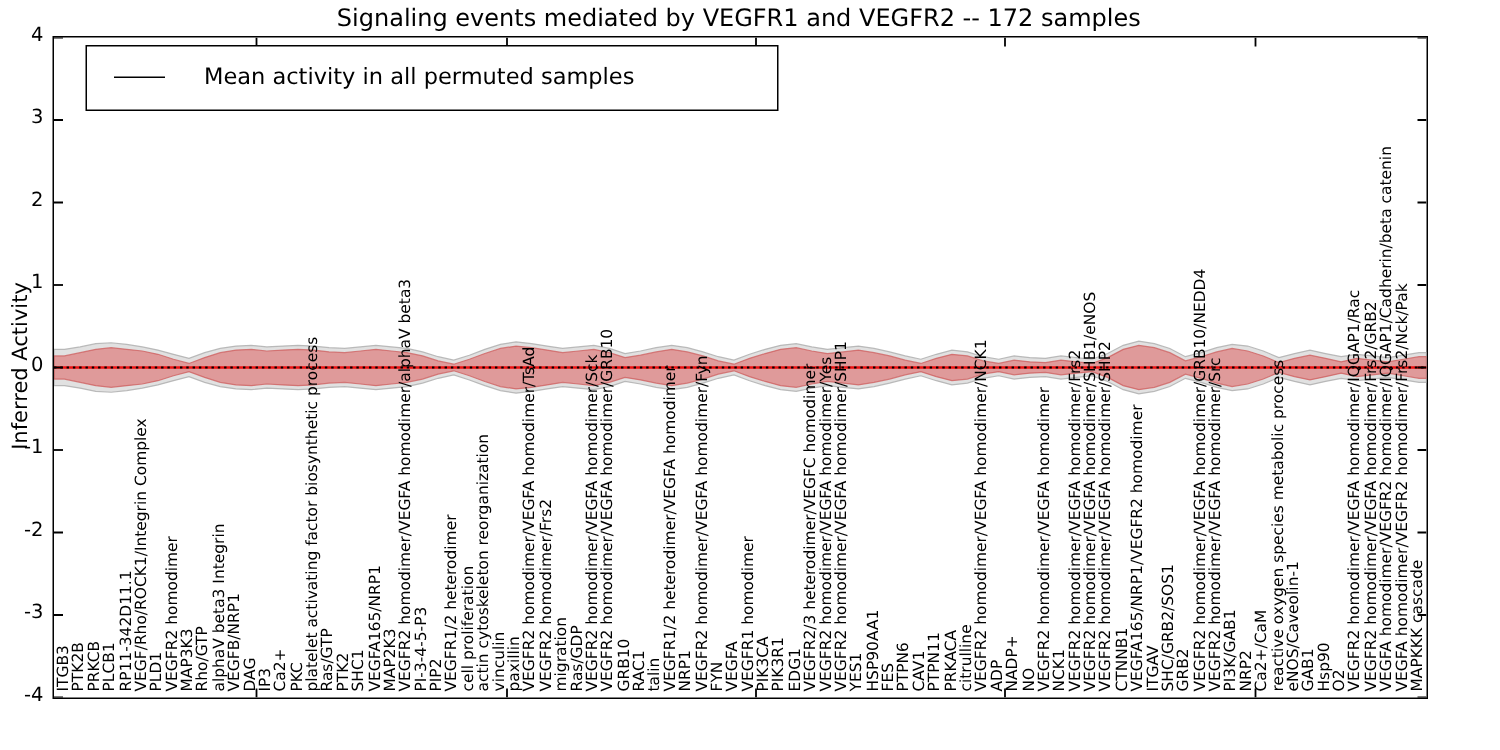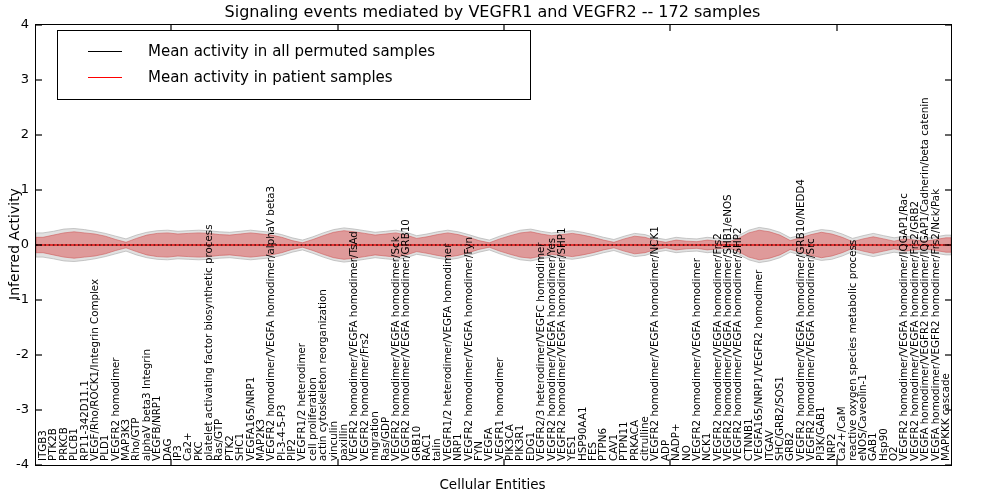--- a/index.html
+++ b/index.html
@@ -8,32 +8,31 @@
   #title{position:absolute;left:35px;top:2px;width:915px;text-align:center;font-size:16px;}
   #ylabel{position:absolute;left:-56px;top:236px;width:140px;text-align:center;font-size:14px;
           transform:rotate(-90deg);}
   #xlabel{position:absolute;left:35px;top:476px;width:915px;text-align:center;font-size:13.5px;}
   #plot{position:absolute;left:35px;top:24px;width:915px;height:440px;border:1.4px solid #000;box-sizing:content-box;}
   #plot svg{position:absolute;left:0;top:0;}
   .ytick{position:absolute;left:0;width:29px;text-align:right;font-size:13px;line-height:16px;}
   .xtick{position:absolute;font-size:10.3px;line-height:11px;white-space:nowrap;
          transform:rotate(-90deg);transform-origin:0 0;}
   #legend{position:absolute;left:57px;top:30px;width:460px;border:1.4px solid #000;background:#fff;
-          padding:7px 0 9px 12px;z-index:5;}
+          padding:7px 0 9px 0;z-index:5;}
   .legend-row{display:flex;align-items:center;height:26px;}
   .legend-swatch{width:34px;border-top-style:solid;border-top-width:1.8px;margin-left:18px;margin-right:26px;}
   .legend-text{font-size:15px;}
 </style>
 </head>
 <body>
 
 <div id="fig">
   <div id="title">Signaling events mediated by VEGFR1 and VEGFR2 -- 172 samples</div>
   <div id="ylabel">Inferred Activity</div>
-  <div id="xlabel">Cellular Entities</div>
 
   <div id="plot">
     <svg id="plotsvg" width="915" height="440" viewBox="0 0 915 440">
       <path id="band-gray" fill="#c8c8c8" fill-opacity="0.55" stroke="#ababab" stroke-opacity="0.8" stroke-width="0.8" d="M0.0,207.9 L7.0,207.9 L17.4,206.3 L27.8,204.1 L38.1,203.5 L48.5,204.6 L58.9,206.3 L69.3,208.4 L79.7,211.2 L90.0,213.9 L100.4,210.1 L110.8,207.3 L121.2,205.7 L131.6,205.2 L141.9,206.3 L152.3,205.7 L162.7,205.2 L173.1,205.7 L183.4,206.8 L193.8,207.3 L204.2,206.3 L214.6,205.2 L225.0,206.3 L235.3,207.3 L245.7,209.6 L256.1,212.8 L266.5,215.1 L276.9,211.8 L287.2,207.9 L297.6,204.6 L308.0,202.9 L318.4,204.1 L328.8,205.7 L339.1,207.3 L349.5,206.3 L359.9,205.2 L370.3,207.3 L380.7,210.7 L391.0,209.0 L401.4,206.8 L411.8,205.2 L422.2,206.8 L432.6,209.6 L442.9,212.8 L453.3,215.1 L463.7,211.2 L474.1,207.9 L484.4,205.2 L494.8,204.1 L505.2,206.3 L515.6,207.9 L526.0,206.8 L536.3,205.7 L546.7,207.3 L557.1,209.6 L567.5,212.3 L577.9,214.5 L588.2,211.2 L598.6,208.4 L609.0,209.6 L619.4,212.8 L629.8,214.5 L640.1,212.3 L650.5,213.4 L660.9,213.9 L671.3,212.3 L681.7,213.4 L692.0,214.5 L702.4,210.7 L712.8,205.2 L723.2,202.4 L733.6,204.1 L743.9,207.3 L754.3,212.8 L764.7,210.1 L775.1,206.8 L785.4,204.6 L795.8,205.7 L806.2,209.0 L816.6,213.4 L827.0,210.7 L837.3,208.4 L847.7,210.7 L858.1,212.8 L868.5,211.2 L878.9,212.3 L889.2,213.4 L899.6,211.8 L910.0,210.1 L915.0,210.1 L915.0,229.9 L910.0,229.9 L899.6,228.3 L889.2,226.6 L878.9,227.7 L868.5,228.8 L858.1,227.2 L847.7,229.3 L837.3,231.6 L827.0,229.3 L816.6,226.6 L806.2,231.0 L795.8,234.3 L785.4,235.4 L775.1,233.2 L764.7,229.9 L754.3,227.2 L743.9,232.7 L733.6,235.9 L723.2,237.6 L712.8,234.8 L702.4,229.3 L692.0,225.5 L681.7,226.6 L671.3,227.7 L660.9,226.1 L650.5,226.6 L640.1,227.7 L629.8,225.5 L619.4,227.2 L609.0,230.4 L598.6,231.6 L588.2,228.8 L577.9,225.5 L567.5,227.7 L557.1,230.4 L546.7,232.7 L536.3,234.3 L526.0,233.2 L515.6,232.1 L505.2,233.8 L494.8,235.9 L484.4,234.8 L474.1,232.1 L463.7,228.8 L453.3,224.9 L442.9,227.2 L432.6,230.4 L422.2,233.2 L411.8,234.8 L401.4,233.2 L391.0,231.0 L380.7,229.3 L370.3,232.7 L359.9,234.8 L349.5,233.8 L339.1,232.7 L328.8,234.3 L318.4,235.9 L308.0,237.1 L297.6,235.4 L287.2,232.1 L276.9,228.3 L266.5,224.9 L256.1,227.2 L245.7,230.4 L235.3,232.7 L225.0,233.8 L214.6,234.8 L204.2,233.8 L193.8,232.7 L183.4,233.2 L173.1,234.3 L162.7,234.8 L152.3,234.3 L141.9,233.8 L131.6,234.8 L121.2,234.3 L110.8,232.7 L100.4,229.9 L90.0,226.1 L79.7,228.8 L69.3,231.6 L58.9,233.8 L48.5,235.4 L38.1,236.5 L27.8,235.9 L17.4,233.8 L7.0,232.1 L0.0,232.1 Z"></path>
       <path id="band-red" fill="#dd4444" fill-opacity="0.45" stroke="#cc5555" stroke-opacity="0.7" stroke-width="0.8" d="M0.0,212.3 L7.0,212.3 L17.4,210.1 L27.8,207.9 L38.1,206.8 L48.5,207.9 L58.9,209.0 L69.3,211.2 L79.7,214.5 L90.0,217.3 L100.4,213.4 L110.8,210.1 L121.2,208.4 L131.6,207.9 L141.9,209.0 L152.3,208.4 L162.7,207.9 L173.1,208.4 L183.4,209.6 L193.8,210.1 L204.2,209.0 L214.6,207.9 L225.0,209.0 L235.3,210.1 L245.7,212.3 L256.1,215.6 L266.5,217.8 L276.9,214.5 L287.2,210.7 L297.6,207.3 L308.0,205.7 L318.4,206.8 L328.8,208.4 L339.1,210.1 L349.5,209.0 L359.9,207.9 L370.3,210.1 L380.7,213.4 L391.0,211.8 L401.4,209.6 L411.8,207.9 L422.2,209.6 L432.6,212.3 L442.9,215.6 L453.3,217.8 L463.7,213.9 L474.1,210.7 L484.4,207.9 L494.8,206.8 L505.2,209.0 L515.6,210.7 L526.0,209.6 L536.3,208.4 L546.7,210.1 L557.1,212.3 L567.5,215.1 L577.9,217.3 L588.2,213.9 L598.6,211.2 L609.0,212.3 L619.4,215.6 L629.8,217.3 L640.1,215.1 L650.5,216.2 L660.9,216.7 L671.3,215.1 L681.7,216.2 L692.0,217.3 L702.4,213.4 L712.8,207.9 L723.2,205.2 L733.6,206.8 L743.9,210.1 L754.3,215.6 L764.7,212.8 L775.1,209.6 L785.4,207.3 L795.8,209.0 L806.2,212.3 L816.6,216.7 L827.0,213.9 L837.3,211.8 L847.7,213.9 L858.1,216.2 L868.5,213.9 L878.9,215.1 L889.2,216.2 L899.6,214.5 L910.0,212.8 L915.0,212.8 L915.0,227.2 L910.0,227.2 L899.6,225.5 L889.2,223.8 L878.9,224.9 L868.5,226.1 L858.1,223.8 L847.7,226.1 L837.3,228.3 L827.0,226.1 L816.6,223.3 L806.2,227.7 L795.8,231.0 L785.4,232.7 L775.1,230.4 L764.7,227.2 L754.3,224.4 L743.9,229.9 L733.6,233.2 L723.2,234.8 L712.8,232.1 L702.4,226.6 L692.0,222.8 L681.7,223.8 L671.3,224.9 L660.9,223.3 L650.5,223.8 L640.1,224.9 L629.8,222.8 L619.4,224.4 L609.0,227.7 L598.6,228.8 L588.2,226.1 L577.9,222.8 L567.5,224.9 L557.1,227.7 L546.7,229.9 L536.3,231.6 L526.0,230.4 L515.6,229.3 L505.2,231.0 L494.8,233.2 L484.4,232.1 L474.1,229.3 L463.7,226.1 L453.3,222.2 L442.9,224.4 L432.6,227.7 L422.2,230.4 L411.8,232.1 L401.4,230.4 L391.0,228.3 L380.7,226.6 L370.3,229.9 L359.9,232.1 L349.5,231.0 L339.1,229.9 L328.8,231.6 L318.4,233.2 L308.0,234.3 L297.6,232.7 L287.2,229.3 L276.9,225.5 L266.5,222.2 L256.1,224.4 L245.7,227.7 L235.3,229.9 L225.0,231.0 L214.6,232.1 L204.2,231.0 L193.8,229.9 L183.4,230.4 L173.1,231.6 L162.7,232.1 L152.3,231.6 L141.9,231.0 L131.6,232.1 L121.2,231.6 L110.8,229.9 L100.4,226.6 L90.0,222.8 L79.7,225.5 L69.3,228.8 L58.9,231.0 L48.5,232.1 L38.1,233.2 L27.8,232.1 L17.4,229.9 L7.0,227.7 L0.0,227.7 Z"></path>
       <line id="line-red" x1="0" y1="220" x2="915" y2="220" stroke="#ee1111" stroke-width="1.6"></line>
       <line id="line-black" x1="0" y1="220" x2="915" y2="220" stroke="#000000" stroke-width="1.2" stroke-dasharray="1.6 2.6"></line>
       <g id="ticks" stroke="#000" stroke-width="1.2">
           <line x1="0" y1="0" x2="6" y2="0"></line>
           <line x1="909" y1="0" x2="915" y2="0"></line>
@@ -167,18 +166,14 @@
       <span class="xtick" style="left: 919.241px; top: 461px;">VEGFA homodimer/VEGFR2 homodimer/IQGAP1/Cadherin/beta catenin</span>
       <span class="xtick" style="left: 929.621px; top: 461px;">VEGFA homodimer/VEGFR2 homodimer/Frs2/Nck/Pak</span>
       <span class="xtick" style="left: 940px; top: 461px;">MAPKKK cascade</span>
     </div>
 
   <div id="legend">
     <div class="legend-row">
       <span class="legend-swatch" id="sw0" style="border-top-color: rgb(0, 0, 0);"></span>
       <span class="legend-text">Mean activity in all permuted samples</span>
     </div>
-    <div class="legend-row">
-      <span class="legend-swatch" id="sw1" style="border-top-color: rgb(255, 0, 0);"></span>
-      <span class="legend-text">Mean activity in patient samples</span>
-    </div>
   </div>
 </div>
 
 </body></html>

